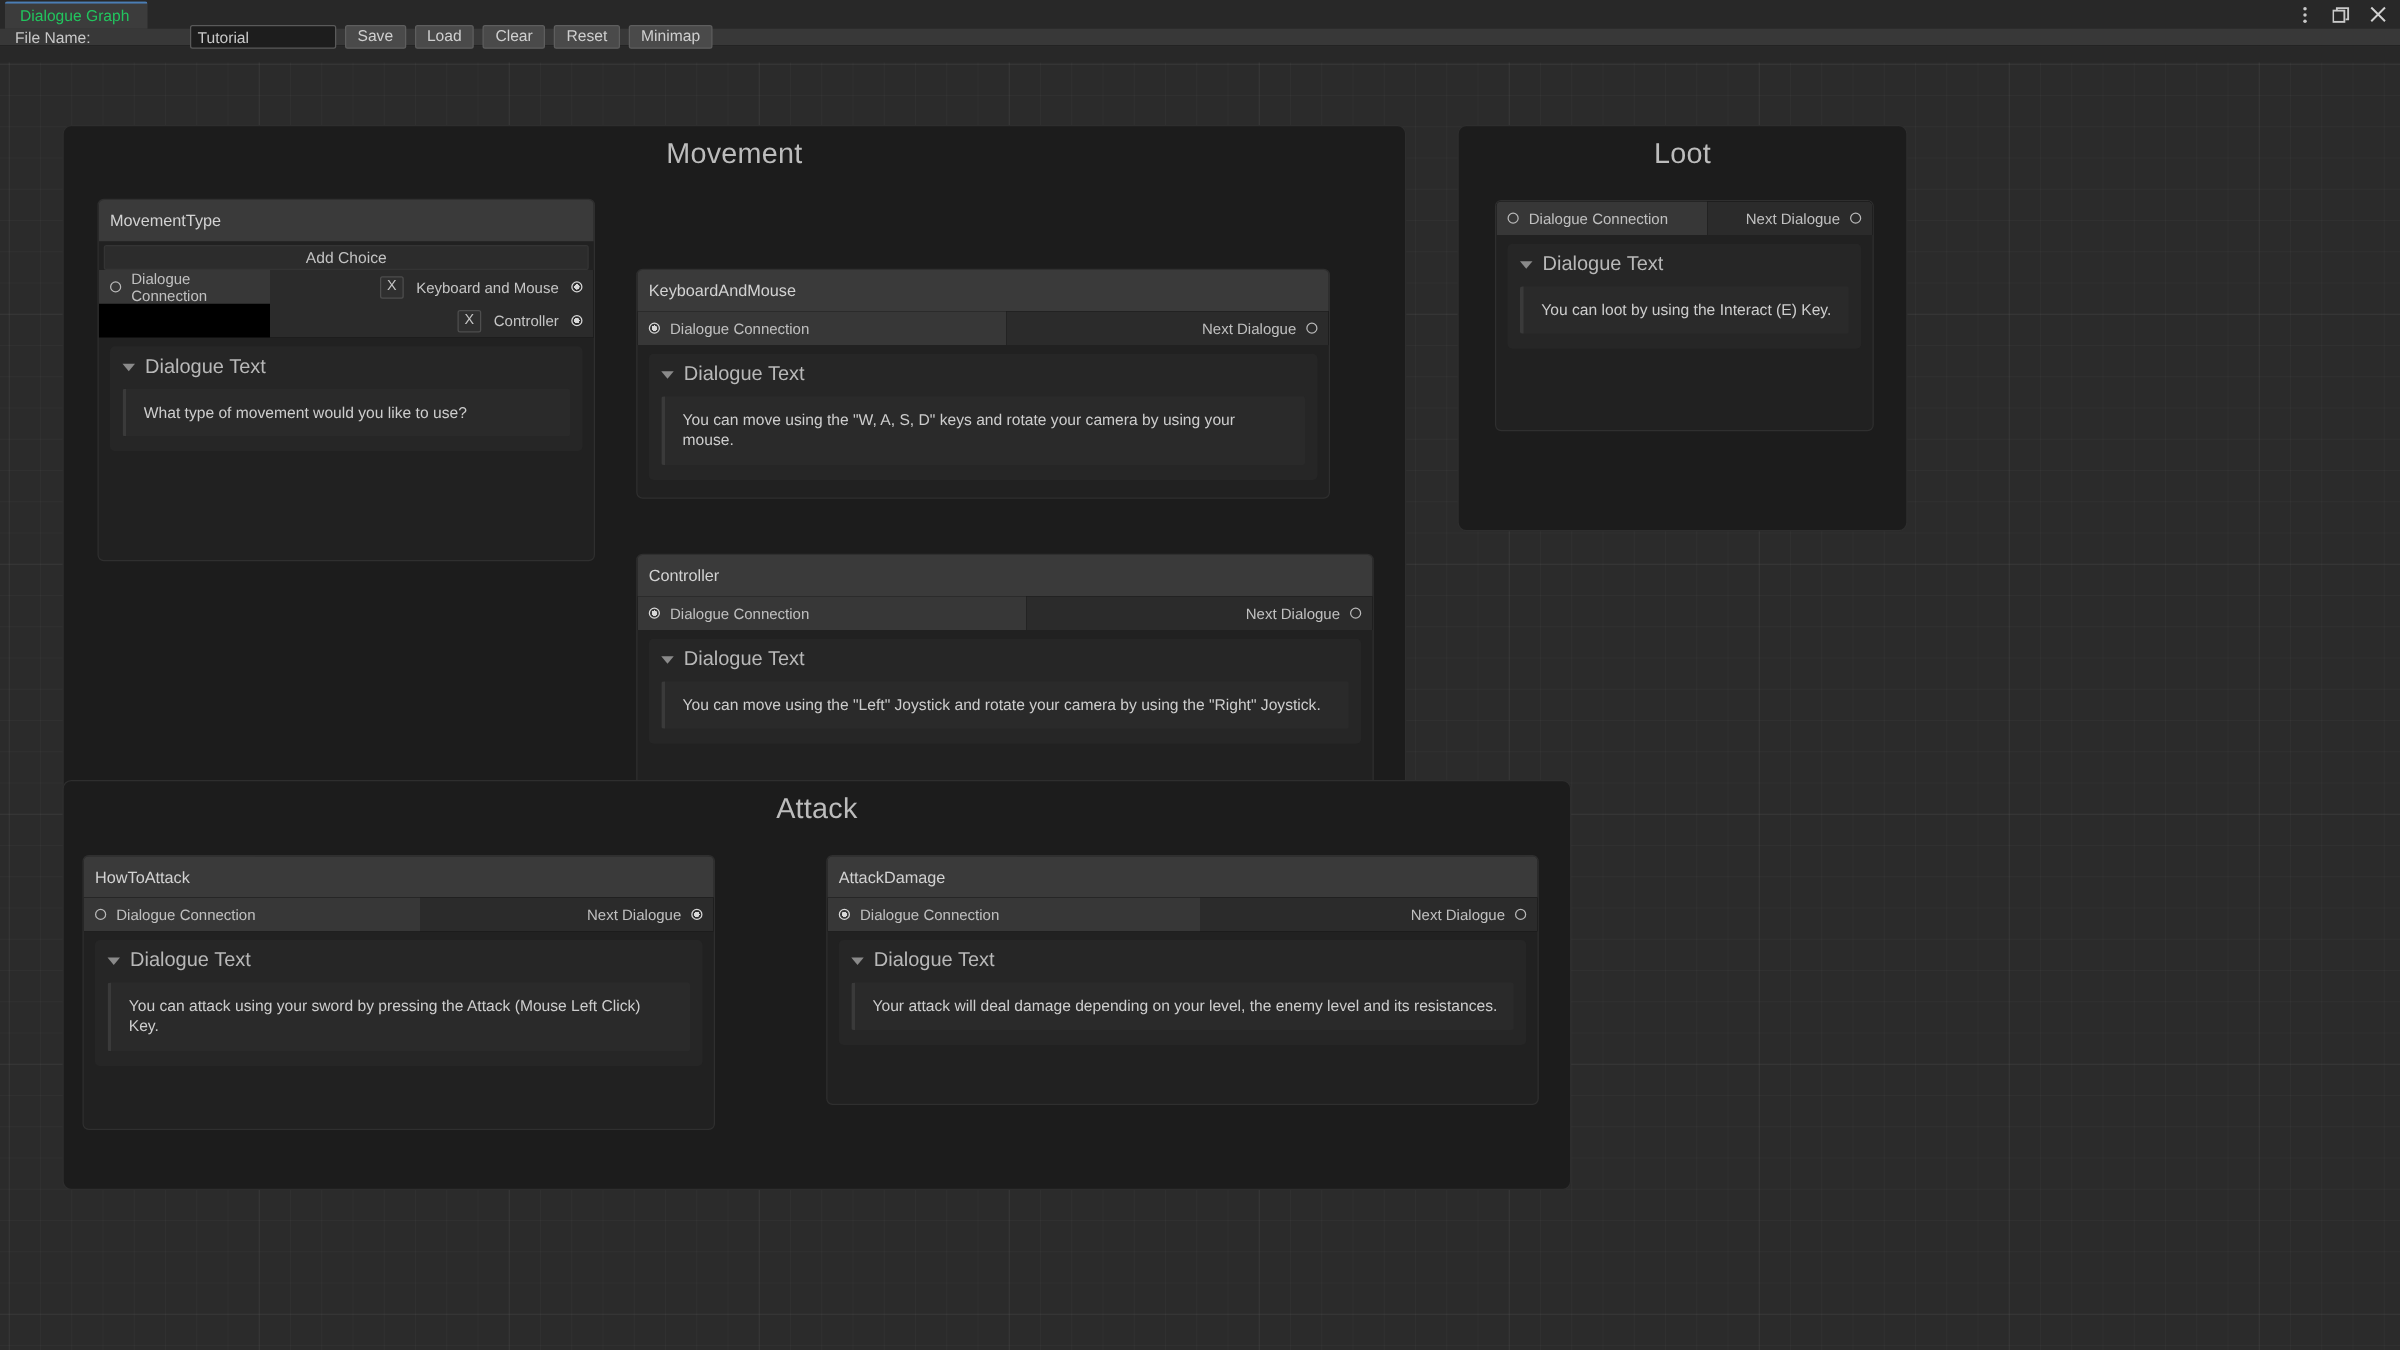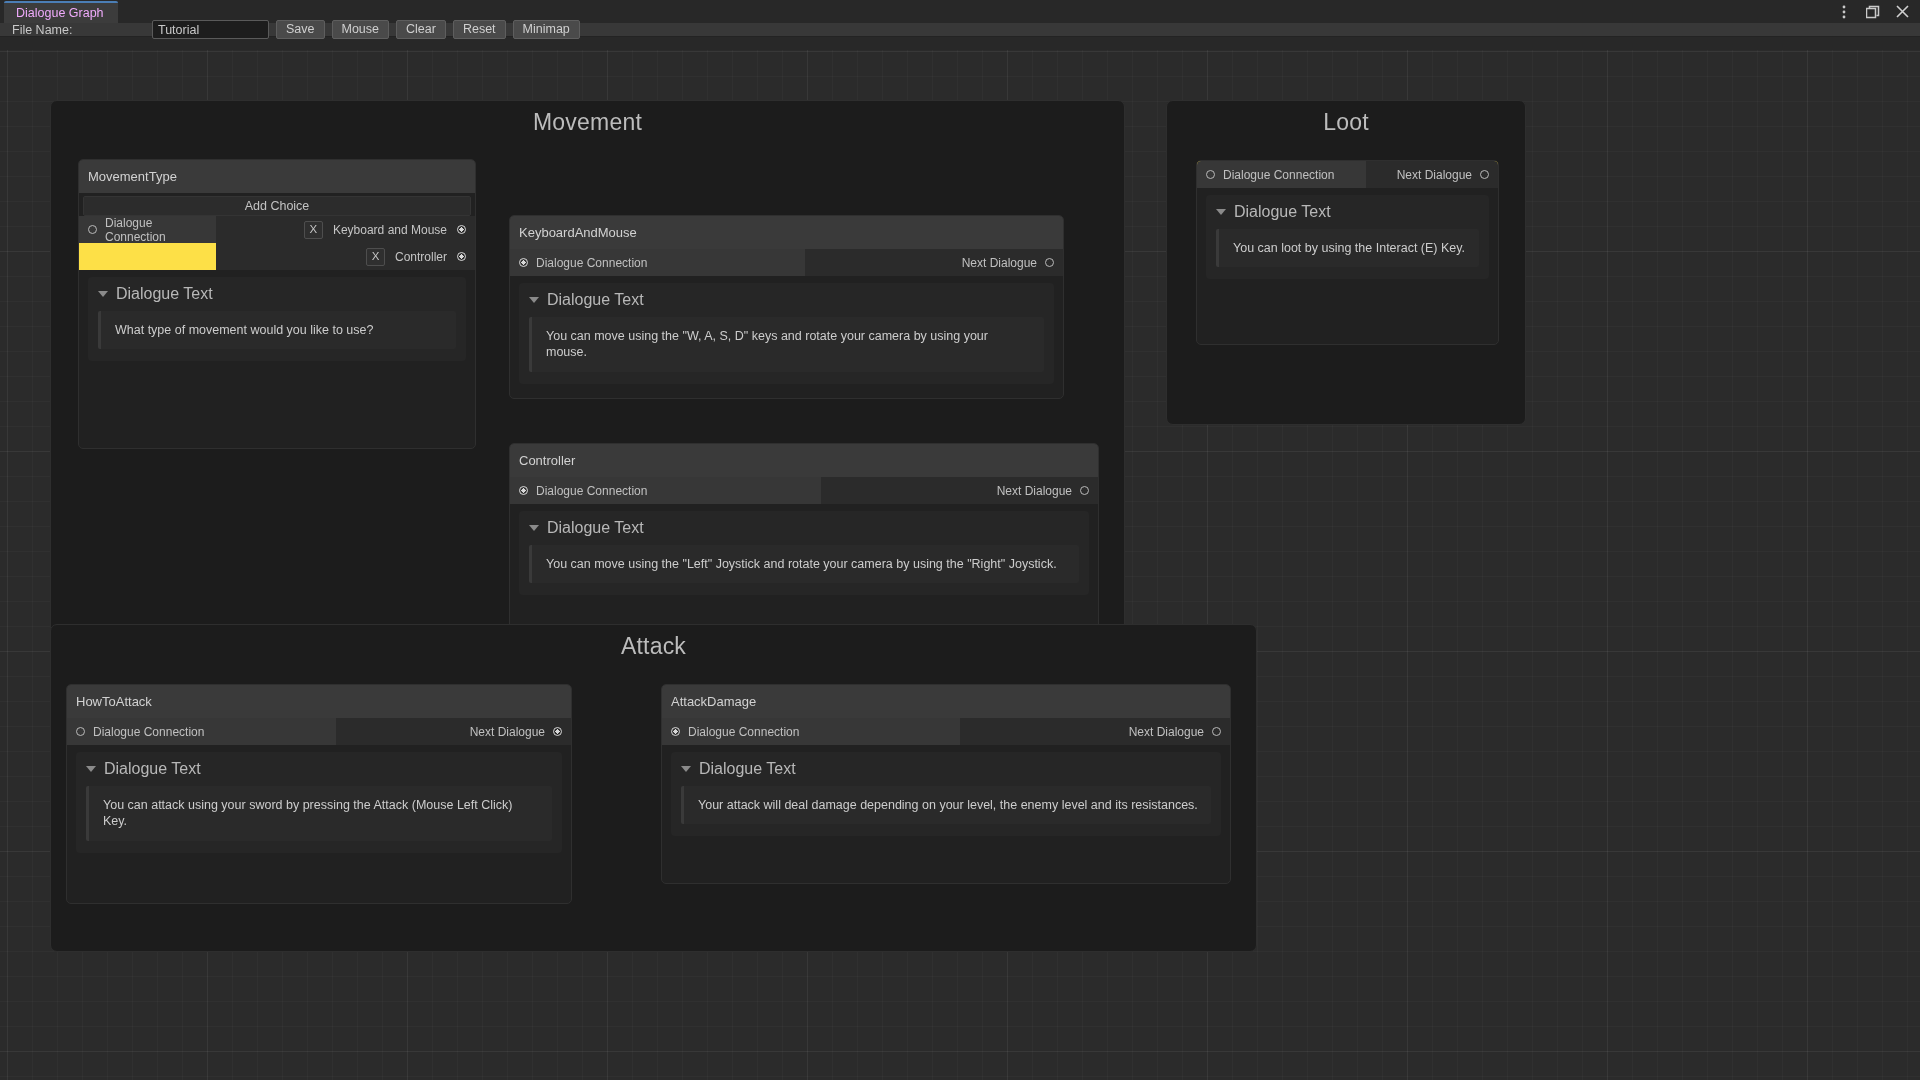--- a/index.html
+++ b/index.html
@@ -24,21 +24,21 @@
   }
   #tab {
     height: 22px; min-width: 110px;
     background: #3c3c3c;
     border-top: 2px solid #4b7eb5;
     display: flex; align-items: center;
     padding: 0 14px 0 12px;
     margin-left: 4px;
     border-radius: 2px 2px 0 0;
     font-size: 12.5px;
-    color: #f0abfc;
+    color: #22c55e;
     white-space: nowrap;
   }
   #winbtns {
     position: absolute; right: 10px; top: 2px;
     display: flex; align-items: center; gap: 13px;
     height: 19px;
   }
   .wbtn { width: 16px; height: 16px; display: flex; align-items: center; justify-content: center; }
   .wbtn svg { display: block; }
 
@@ -141,21 +141,21 @@
     color: #c3c3c3;
     font-size: 12.5px;
     font-family: "Liberation Sans", sans-serif;
     cursor: pointer;
   }
 
   
   .ports {
     display: flex;
     align-items: stretch;
-    background: #fde047;
+    background: #000000;
   }
   .port-in, .port-out {
     display: flex; align-items: center;
     height: 27px;
     font-size: 12px;
     color: #c0c0c0;
   }
   .port-in { background: #373737; padding-left: 9px; gap: 8px; }
   .port-out { background: #2b2b2b; justify-content: flex-end; padding-right: 9px; gap: 8px; flex: 1; }
 
@@ -229,21 +229,21 @@
             <path d="M1 1 L12 12 M12 1 L1 12" stroke="#d0d0d0" stroke-width="1.6"></path>
           </svg>
       </div>
     </div>
   </div>
 
   <div id="toolbar">
     <span class="label">File Name:</span>
     <input id="filename-input" type="text" value="Tutorial" style="">
     <button class="tbtn">Save</button>
-    <button class="tbtn">Mouse</button>
+    <button class="tbtn">Load</button>
     <button class="tbtn">Clear</button>
     <button class="tbtn">Reset</button>
     <button class="tbtn">Minimap</button>
   </div>
 
   <div id="canvas">
 
     <svg id="edges">
 
       <path d="M 404 182 L 424 182 L 506 158 L 513 158" fill="none" stroke="#e6e6e6" stroke-width="2" stroke-linejoin="round" stroke-linecap="round"></path>

